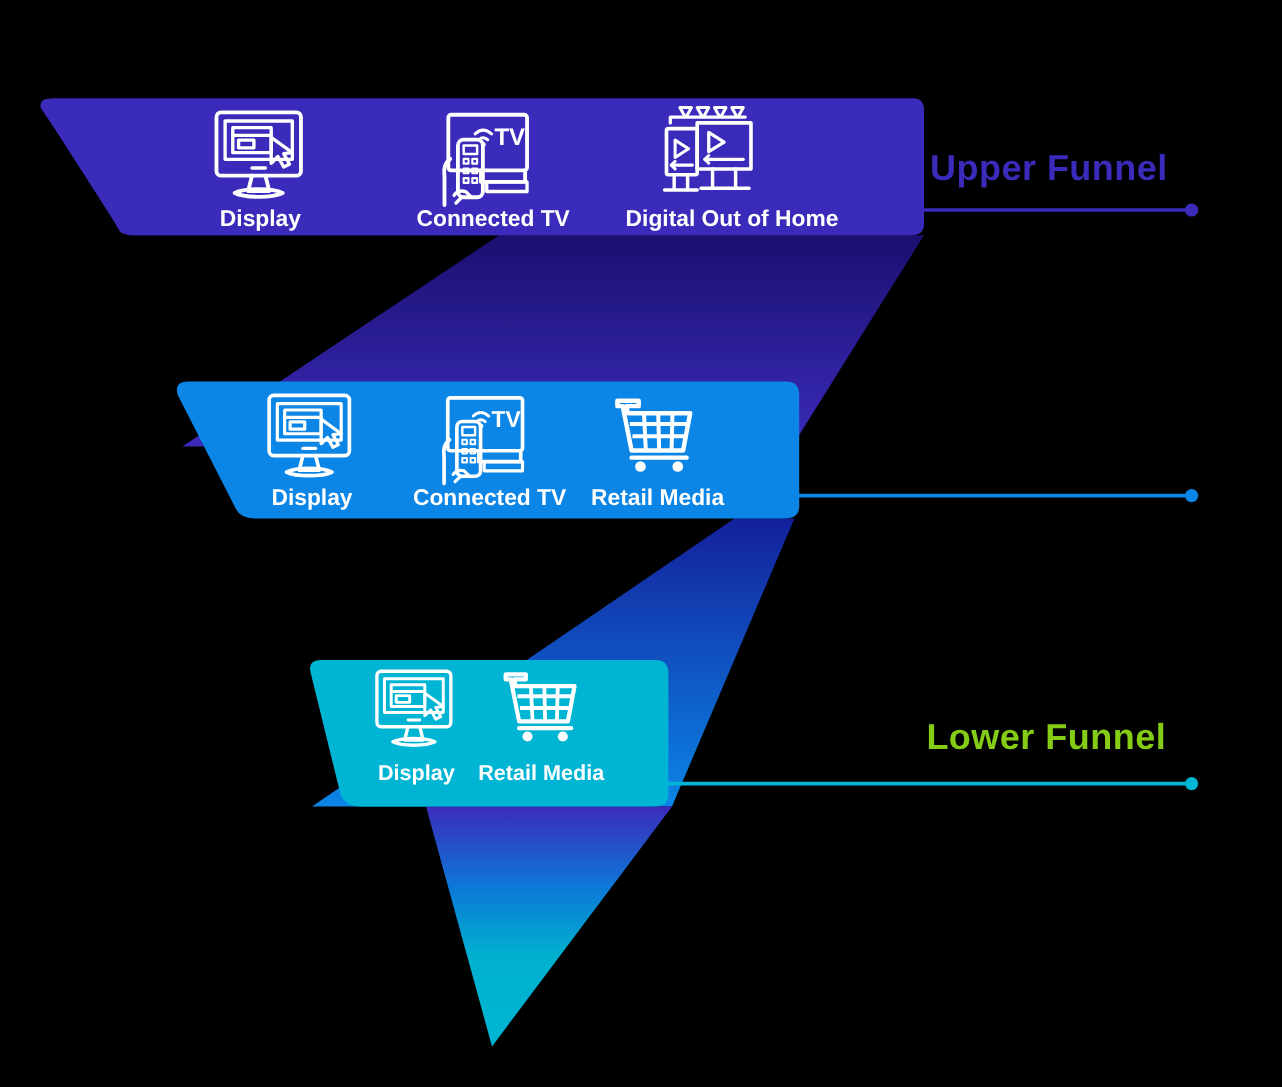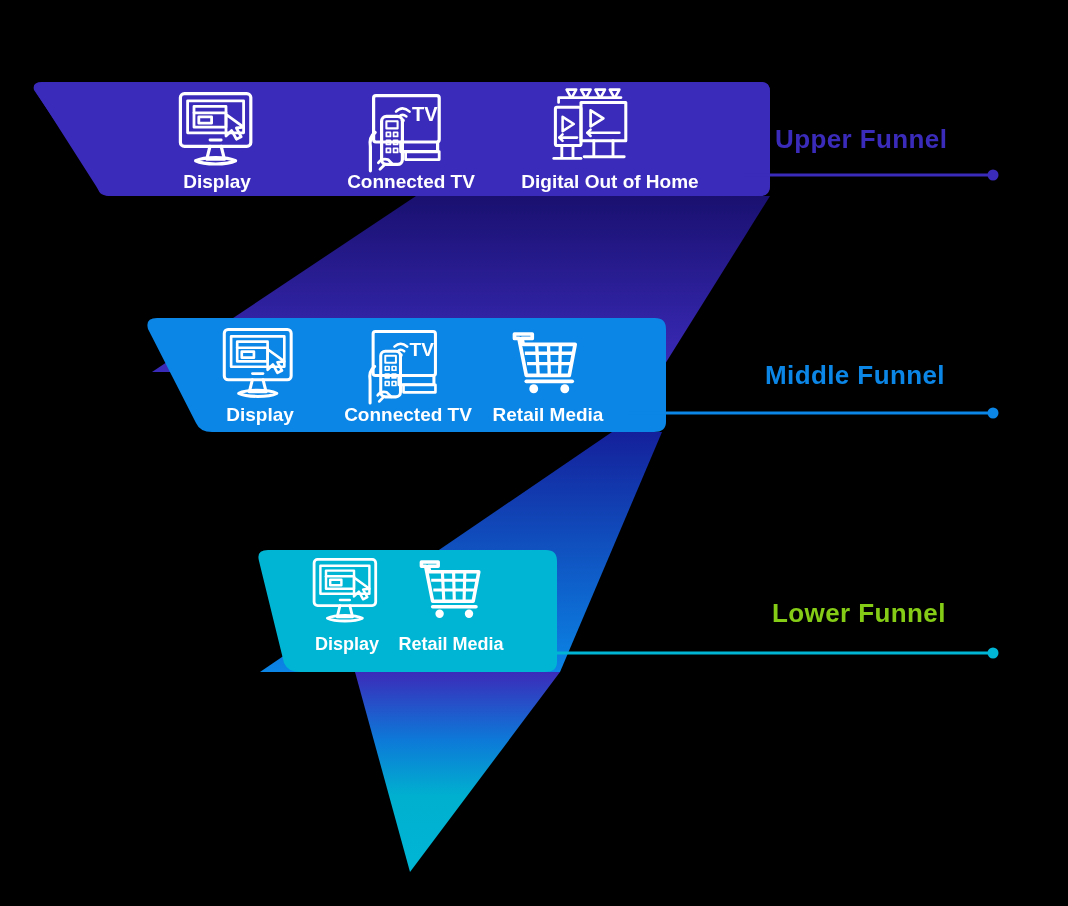--- a/index.html
+++ b/index.html
@@ -22,21 +22,21 @@
     position: absolute;
     top: 0;
     left: 0;
     width: 1068px;
     height: 906px;
   }
   .tier-label {
     position: absolute;
     font-family: "Liberation Sans", sans-serif;
     font-weight: bold;
-    font-size: 26px;
+    font-size: 30px;
     letter-spacing: 0.4px;
     white-space: nowrap;
     text-align: left;
   }
   .stage-item-label {
     font-family: "Liberation Sans", sans-serif;
     font-weight: bold;
     fill: #ffffff;
   }
   .icon-stroke {
@@ -246,17 +246,16 @@
       <circle cx="993" cy="413" r="5.5" fill="#0b85e6"></circle>
     </g>
     <g>
       <line x1="520" y1="653" x2="992" y2="653" stroke="#00b5d4" stroke-width="3"></line>
       <circle cx="993" cy="653" r="5.5" fill="#00b5d4"></circle>
     </g>
   </svg>
 
   <div class="tier-label" style="left:775px; top:124px; color:#3b2bba;">Upper Funnel</div>
 
-  <div class="tier-label" style="left:765px; top:360px; color:#0b85e6;">Middle Funnel</div>
 
   <div class="tier-label" style="left:772px; top:598px; color:#84cc16;">Lower Funnel</div>
 
 </div>
 
 </body></html>

